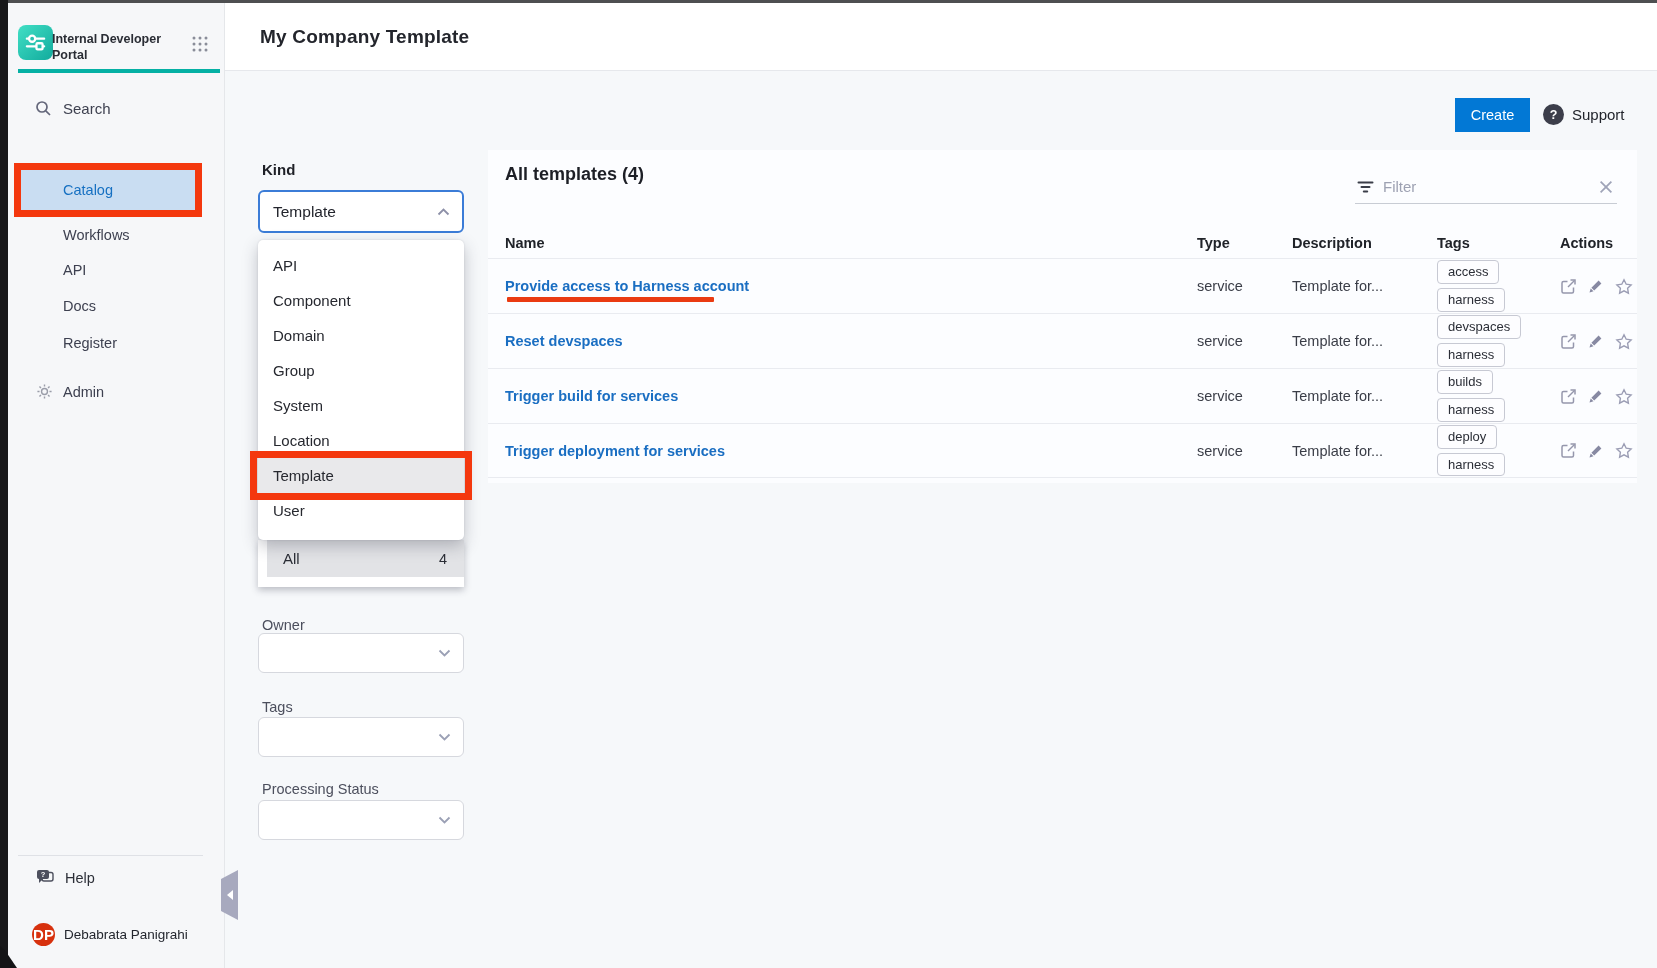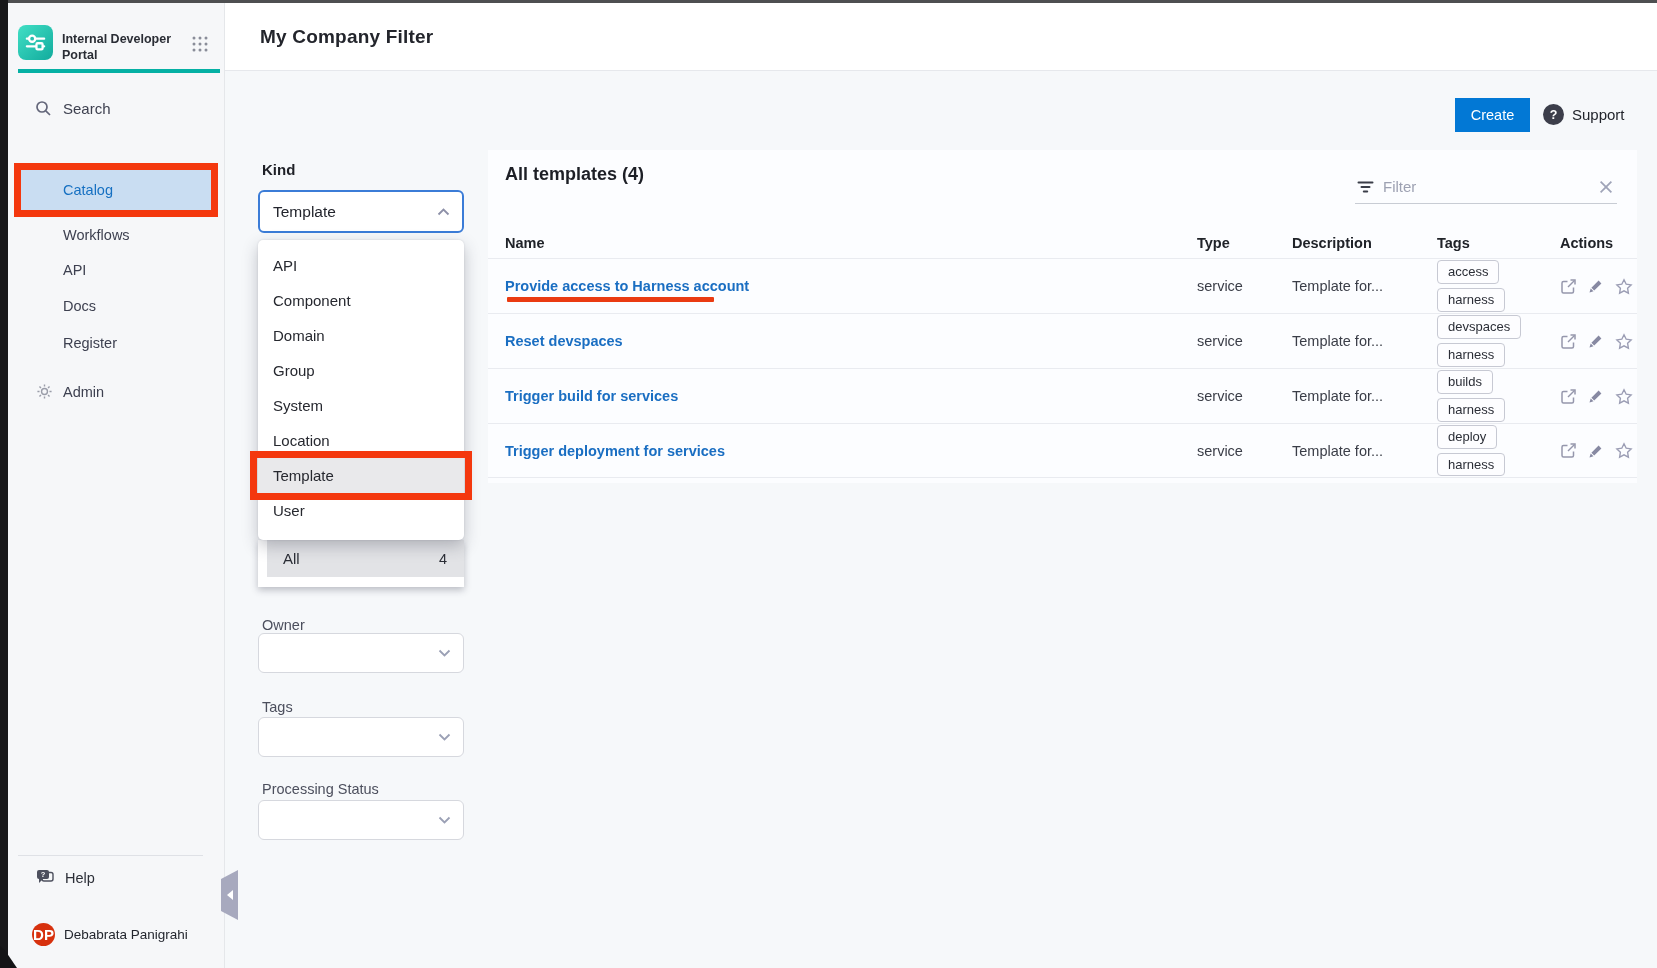--- a/index.html
+++ b/index.html
@@ -8,36 +8,36 @@
 
   
   .top-edge { position: absolute; left: 0; top: 0; width: 1657px; height: 3px; background: #4e4f51; z-index: 20; }
   .left-edge { position: absolute; left: 0; top: 0; width: 8px; height: 968px; background: #18181a; z-index: 20; }
   .left-blob { position: absolute; left: 0; top: 946px; width: 17px; height: 22px; background: #141416; clip-path: polygon(0 0, 30% 20%, 100% 100%, 0 100%); z-index: 21; }
 
   
   .sidebar { position: absolute; left: 8px; top: 3px; width: 217px; height: 965px; background: #f6f7f9; border-right: 1px solid #e5e7ea; z-index: 2; }
   .logo { position: absolute; left: 10px; top: 22px; width: 35px; height: 35px; border-radius: 8px;
           background: linear-gradient(135deg, #41dfc5 0%, #12ab9d 100%); display: flex; align-items: center; justify-content: center; }
-  .brand-title { position: absolute; left: 54px; top: 28px; width: 118px; font-size: 12.5px; font-weight: bold; color: #2a2d35; line-height: 1.28; }
+  .brand-title { position: absolute; left: 44px; top: 28px; width: 118px; font-size: 12.5px; font-weight: bold; color: #2a2d35; line-height: 1.28; }
   .grid-btn { position: absolute; left: 183px; top: 32px; width: 18px; height: 18px; }
   .teal-divider { position: absolute; left: 10px; top: 66px; width: 202px; height: 3.5px; background: #05b0a4; }
 
   .search-row { position: absolute; left: 27px; top: 97px; display: flex; align-items: center; gap: 11px; }
   .s-label { font-size: 15px; color: #3e4150; }
 
   .nav-item { position: absolute; left: 55px; font-size: 14.5px; color: #3d4050; }
   .nav-overview { top: 162px; }
   .nav-workflows { top: 224px; }
   .nav-api { top: 259px; }
   .nav-docs { top: 295px; }
   .nav-register { top: 332px; }
 
   .red-box { border: 7px solid #f4380e; }
-  .catalog-annotation { position: absolute; left: 6px; top: 160px; width: 204px; height: 54px; }
+  .catalog-annotation { position: absolute; left: 6px; top: 160px; width: 188px; height: 54px; }
   .catalog-annotation .nav-item-active { width: 100%; height: 100%; background: #c9ddf2; color: #1670c2;
       display: flex; align-items: center; padding-left: 42px; font-size: 14.5px; }
 
   .admin-row { position: absolute; left: 28px; top: 380px; display: flex; align-items: center; gap: 10px; }
   .admin-label { font-size: 14.5px; color: #3d4050; }
   .side-divider { position: absolute; left: 10px; top: 852px; width: 185px; height: 1px; background: #dfe1e6; }
   .help-row { position: absolute; left: 28px; top: 866px; display: flex; align-items: center; gap: 10px; }
   .help-label { font-size: 14.5px; color: #2c2f38; }
   .user-row { position: absolute; left: 24px; top: 920px; display: flex; align-items: center; gap: 9px; }
   .avatar { width: 23px; height: 23px; border-radius: 50%; background: #d7310e; color: #fff; font-size: 15px; font-weight: bold;
@@ -185,21 +185,21 @@
       <span class="avatar">DP</span>
       <span class="user-name">Debabrata Panigrahi</span>
     </div>
   </aside>
 
   <div class="collapse-handle">
     <span class="tri"></span>
   </div>
 
   <header class="header">
-    <h1>My Company Filter</h1>
+    <h1>My Company Template</h1>
   </header>
 
   <main class="main">
     <button class="create-btn">Create</button>
     <div class="support">
       <span class="q-circle">?</span>
       <span class="support-label">Support</span>
     </div>
 
     <div class="kind-label">Kind</div>

